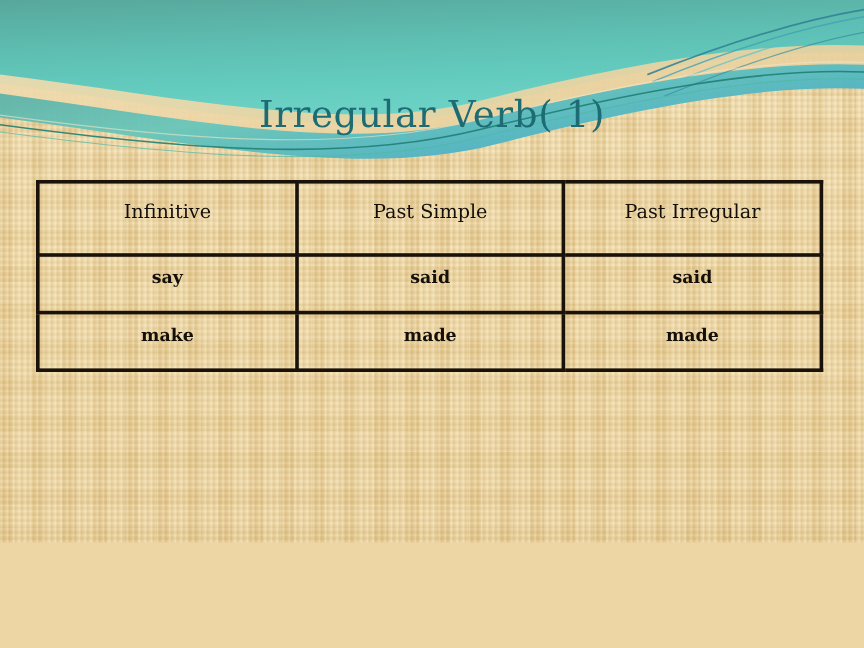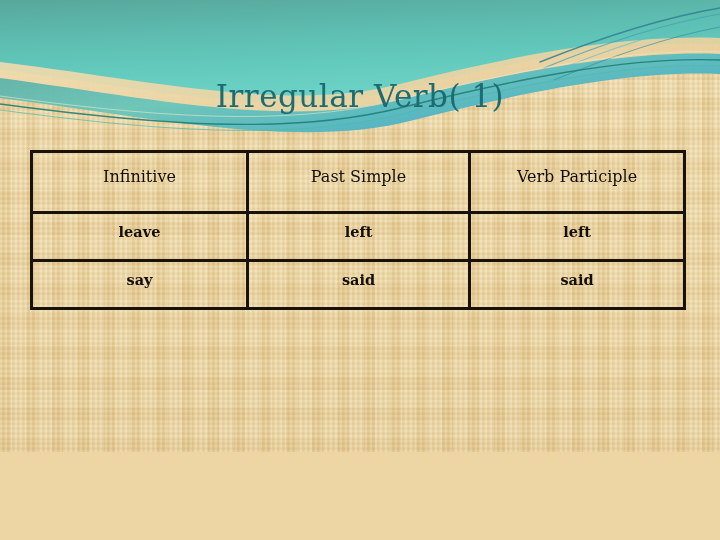--- a/index.html
+++ b/index.html
@@ -168,30 +168,30 @@
   <table id="verb-table">
     <colgroup>
       <col class="c1">
         <col class="c2">
         <col class="c3">
     </colgroup>
     <thead>
       <tr>
         <th>Infinitive</th>
         <th>Past Simple</th>
-        <th>Verb Participle</th>
+        <th>Past Irregular</th>
       </tr>
     </thead>
     <tbody>
       <tr>
-        <td>leave</td>
-        <td>left</td>
-        <td>left</td>
-      </tr>
-      <tr>
         <td>say</td>
         <td>said</td>
         <td>said</td>
+      </tr>
+      <tr>
+        <td>make</td>
+        <td>made</td>
+        <td>made</td>
       </tr>
     </tbody>
   </table>
 
 </div>
 
 </body></html>

